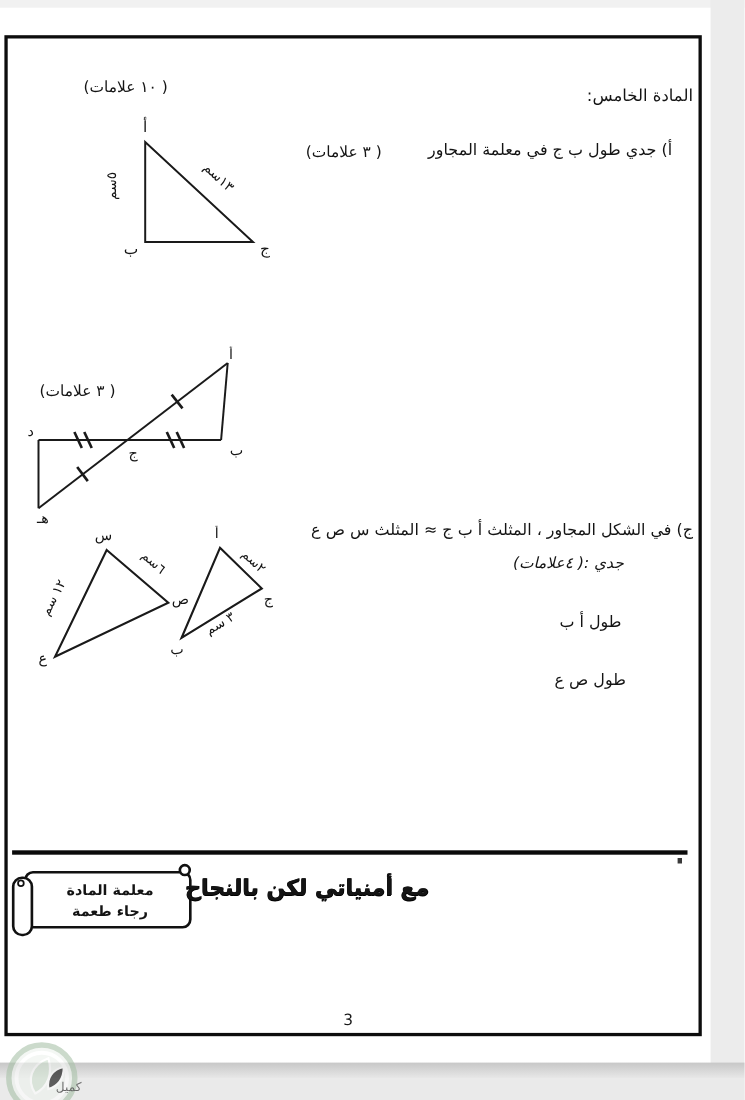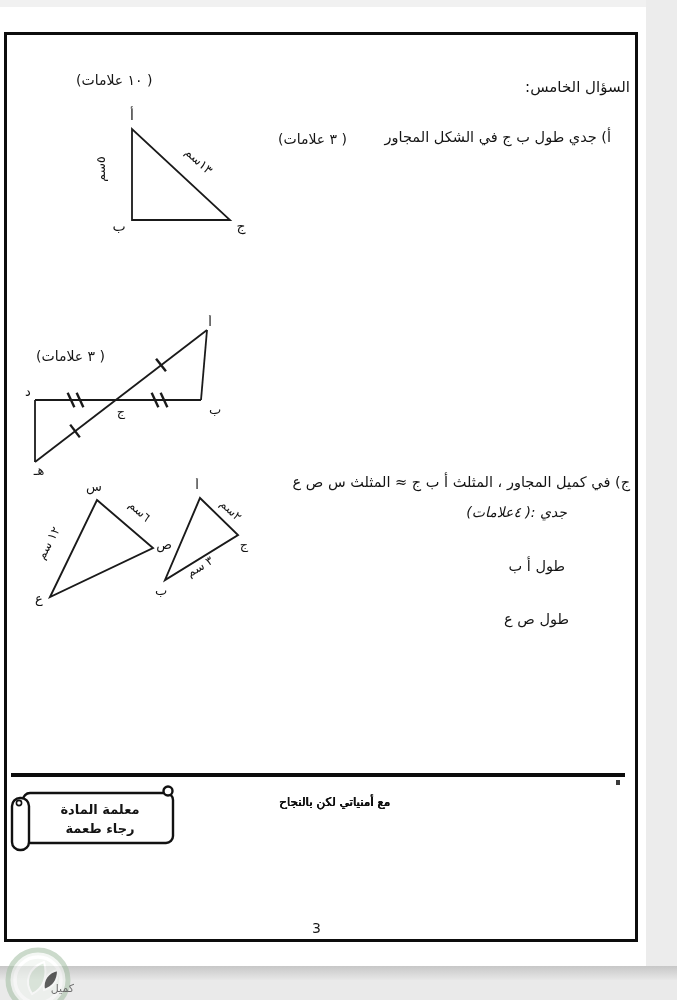--- a/index.html
+++ b/index.html
@@ -27,45 +27,45 @@
   .gray-top{left:0;top:0;width:677px;height:7px;background:#f1f1f1;}
   .gray-right{left:646px;top:0;width:31px;height:1000px;background:#ececec;}
   .bottom-grad{left:0;top:966px;width:677px;height:14px;background:linear-gradient(#c7c7c7,#e7e7e7);}
   .bottom-gray{left:0;top:980px;width:677px;height:20px;background:#eaeaea;}
   .fs15{font-size:15px;}
   .fs14{font-size:14px;}
   .fs145{font-size:14.5px;}
   .divider{left:11px;top:773px;width:614px;height:4px;background:#0b0b0b;}
   .divider-dot{left:616px;top:780px;width:4px;height:5px;background:#3a3a3a;}
   .calligraphy{
-    font-weight:400;
-    font-size:12px;
+    font-weight:700;
+    font-size:20px;
     letter-spacing:0.5px;
     text-shadow:0.7px 0 0 #000, 0 0.4px 0 #000;
   }
   .page-num{font-size:14px;color:#1a1a1a;font-family:"DejaVu Sans",sans-serif;}
   svg text{font-family:"DejaVu Sans",sans-serif;fill:#141414;}
   .wm{opacity:0.6;}
 </style>
 </head>
 <body>
 
 <div class="canvas">
 
   <div class="abs gray-top"></div>
   <div class="abs gray-right"></div>
   <div class="abs bottom-grad"></div>
   <div class="abs bottom-gray"></div>
 
   <div class="abs page-frame"></div>
 
-  <div class="abs ar fs15" style="right:47px;top:78px;">السؤال الخامس:</div>
+  <div class="abs ar fs15" style="right:47px;top:78px;">المادة الخامس:</div>
   <div class="abs ar fs14" style="left:76px;top:72px;">( ١٠ علامات)</div>
 
-  <div class="abs ar fs145" style="right:66px;top:129px;">أ) جدي طول ب ج في الشكل المجاور</div>
+  <div class="abs ar fs145" style="right:66px;top:129px;">أ) جدي طول ب ج في معلمة المجاور</div>
   <div class="abs ar fs14" style="left:278px;top:131px;">( ٣ علامات)</div>
 
   <svg class="abs" style="left:88px;top:103px;" width="175" height="135" viewBox="0 0 175 135">
     <g stroke="#1a1a1a" stroke-width="1.8" fill="none">
       <polygon points="44,26 44,117 142,117"></polygon>
     </g>
     <text x="44" y="17" font-size="14" text-anchor="middle">أ</text>
     <text x="31" y="128" font-size="14" text-anchor="middle">ب</text>
     <text x="153" y="128" font-size="14" text-anchor="middle">ج</text>
     <text transform="translate(17,66) rotate(-90)" font-size="12.5" text-anchor="middle">٥سم</text>
@@ -89,21 +89,21 @@
       <line x1="0" y1="-8" x2="0" y2="8" transform="translate(135,85) rotate(-25)"></line>
       <line x1="0" y1="-8" x2="0" y2="8" transform="translate(144,85) rotate(-25)"></line>
     </g>
     <text x="190" y="11" font-size="13" text-anchor="middle">أ</text>
     <text x="195" y="99" font-size="13" text-anchor="middle">ب</text>
     <text x="8" y="81" font-size="13" text-anchor="middle">د</text>
     <text x="101" y="101" font-size="13" text-anchor="middle">ج</text>
     <text x="19" y="160" font-size="13" text-anchor="middle">هـ</text>
   </svg>
 
-  <div class="abs ar fs145" style="right:47px;top:474px;">ج) في كميل المجاور ، المثلث أ ب ج ≈ المثلث س ص ع</div>
+  <div class="abs ar fs145" style="right:47px;top:474px;">ج) في الشكل المجاور ، المثلث أ ب ج ≈ المثلث س ص ع</div>
   <div class="abs ar fs14" style="right:110px;top:504px;font-style:italic;">جدي :( ٤علامات)</div>
 
   <svg class="abs" style="left:25px;top:478px;" width="265" height="135" viewBox="0 0 265 135">
     <g stroke="#1a1a1a" stroke-width="1.9" fill="none">
       <polygon points="72,22 128,70 25,119"></polygon>
       <polygon points="175,20 213,57 140,102"></polygon>
     </g>
     <text x="69" y="13" font-size="13" text-anchor="middle">س</text>
     <text x="139" y="71" font-size="13" text-anchor="middle">ص</text>
     <text x="14" y="125" font-size="13" text-anchor="middle">ع</text>

